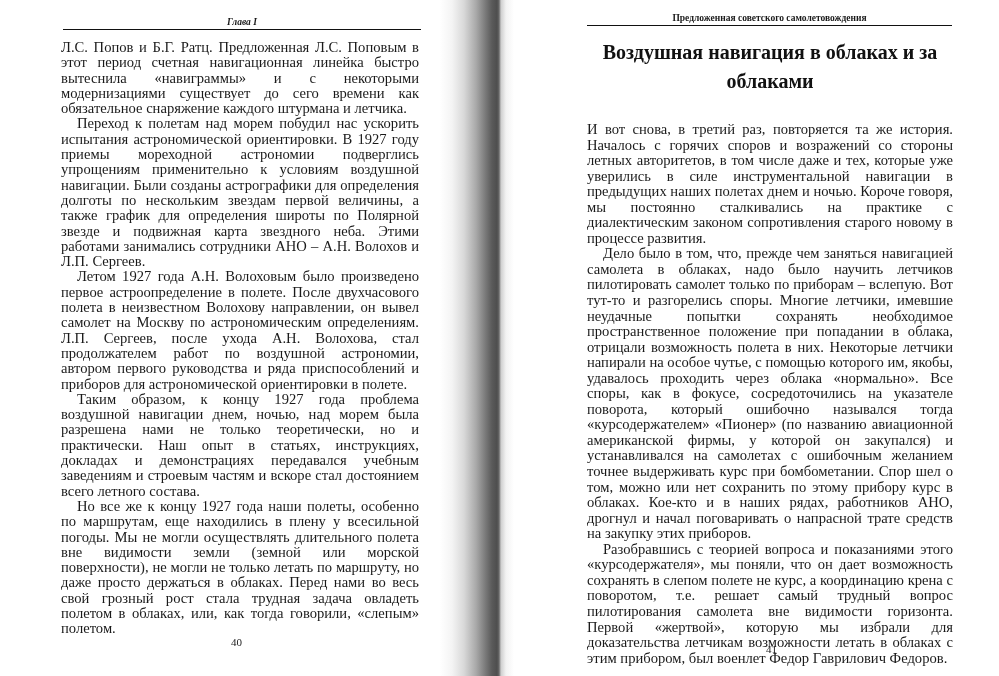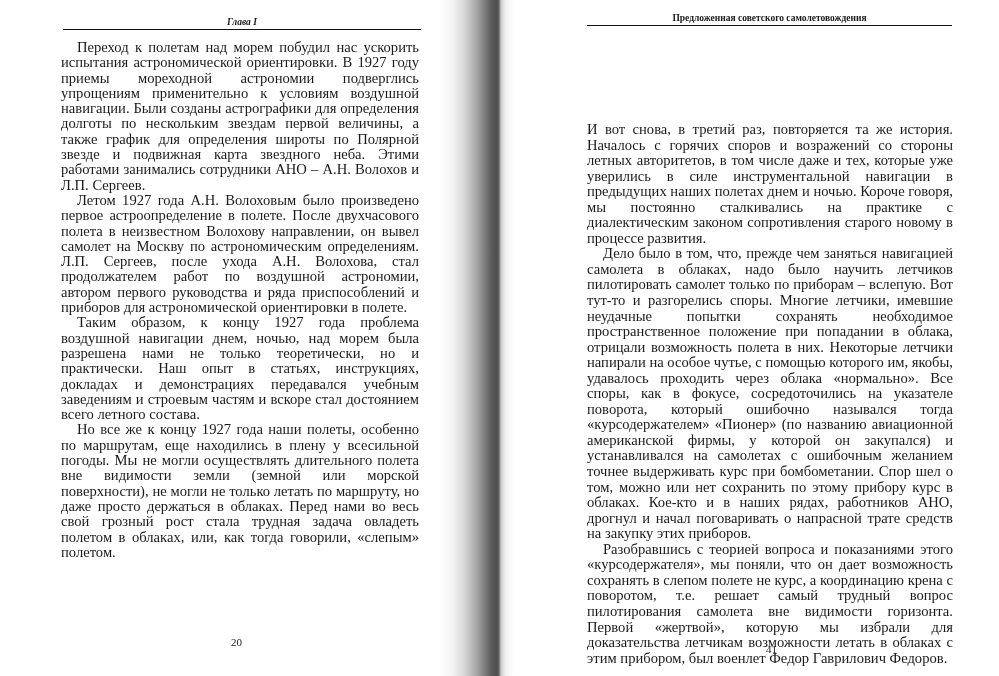--- a/index.html
+++ b/index.html
@@ -50,32 +50,34 @@
   .page.right .page-number { left: 246px; top: 643px; }
 </style>
 </head>
 <body>
 
 <div class="spread">
 
   <div class="page left">
     <div class="running-head">Глава I</div>
     <div class="body-text">
+      <p class="noindent">Л.С. Попов и Б.Г. Ратц. Предложенная Л.С. Поповым в этот период счетная навигационная линейка быстро вытеснила «навиграммы» и с некоторыми модернизациями существует до сего времени как обязательное снаряжение каждого штурмана и летчика.</p>
       <p>Переход к полетам над морем побудил нас ускорить испытания астрономической ориентировки. В 1927 году приемы мореходной астрономии подверглись упрощениям применительно к условиям воздушной навигации. Были созданы астрографики для определения долготы по нескольким звездам первой величины, а также график для определения широты по Полярной звезде и подвижная карта звездного неба. Этими работами занимались сотрудники АНО – А.Н. Волохов и Л.П. Сергеев.</p>
       <p>Летом 1927 года А.Н. Волоховым было произведено первое астроопределение в полете. После двухчасового полета в неизвестном Волохову направлении, он вывел самолет на Москву по астрономическим определениям. Л.П. Сергеев, после ухода А.Н. Волохова, стал продолжателем работ по воздушной астрономии, автором первого руководства и ряда приспособлений и приборов для астрономической ориентировки в полете.</p>
       <p>Таким образом, к концу 1927 года проблема воздушной навигации днем, ночью, над морем была разрешена нами не только теоретически, но и практически. Наш опыт в статьях, инструкциях, докладах и демонстрациях передавался учебным заведениям и строевым частям и вскоре стал достоянием всего летного состава.</p>
       <p>Но все же к концу 1927 года наши полеты, особенно по маршрутам, еще находились в плену у всесильной погоды. Мы не могли осуществлять длительного полета вне видимости земли (земной или морской поверхности), не могли не только летать по маршруту, но даже просто держаться в облаках. Перед нами во весь свой грозный рост стала трудная задача овладеть полетом в облаках, или, как тогда говорили, «слепым» полетом.</p>
     </div>
-    <div class="page-number">20</div>
+    <div class="page-number">40</div>
   </div>
 
   <div class="gutter"></div>
 
   <div class="page right">
     <div class="running-head">Предложенная советского самолетовождения</div>
+    <div class="chapter-title">Воздушная навигация в облаках и за облаками</div>
     <div class="body-text">
       <p class="noindent">И вот снова, в третий раз, повторяется та же история. Началось с горячих споров и возражений со стороны летных авторитетов, в том числе даже и тех, которые уже уверились в силе инструментальной навигации в предыдущих наших полетах днем и ночью. Короче говоря, мы постоянно сталкивались на практике с диалектическим законом сопротивления старого новому в процессе развития.</p>
       <p>Дело было в том, что, прежде чем заняться навигацией самолета в облаках, надо было научить летчиков пилотировать самолет только по приборам – вслепую. Вот тут-то и разгорелись споры. Многие летчики, имевшие неудачные попытки сохранять необходимое пространственное положение при попадании в облака, отрицали возможность полета в них. Некоторые летчики напирали на особое чутье, с помощью которого им, якобы, удавалось проходить через облака «нормально». Все споры, как в фокусе, сосредоточились на указателе поворота, который ошибочно назывался тогда «курсодержателем» «Пионер» (по названию авиационной американской фирмы, у которой он закупался) и устанавливался на самолетах с ошибочным желанием точнее выдерживать курс при бомбометании. Спор шел о том, можно или нет сохранить по этому прибору курс в облаках. Кое-кто и в наших рядах, работников АНО, дрогнул и начал поговаривать о напрасной трате средств на закупку этих приборов.</p>
       <p>Разобравшись с теорией вопроса и показаниями этого «курсодержателя», мы поняли, что он дает возможность сохранять в слепом полете не курс, а координацию крена с поворотом, т.е. решает самый трудный вопрос пилотирования самолета вне видимости горизонта. Первой «жертвой», которую мы избрали для доказательства летчикам возможности летать в облаках с этим прибором, был военлет Федор Гаврилович Федоров.</p>
     </div>
     <div class="page-number">41</div>
   </div>
 
 </div>
 

